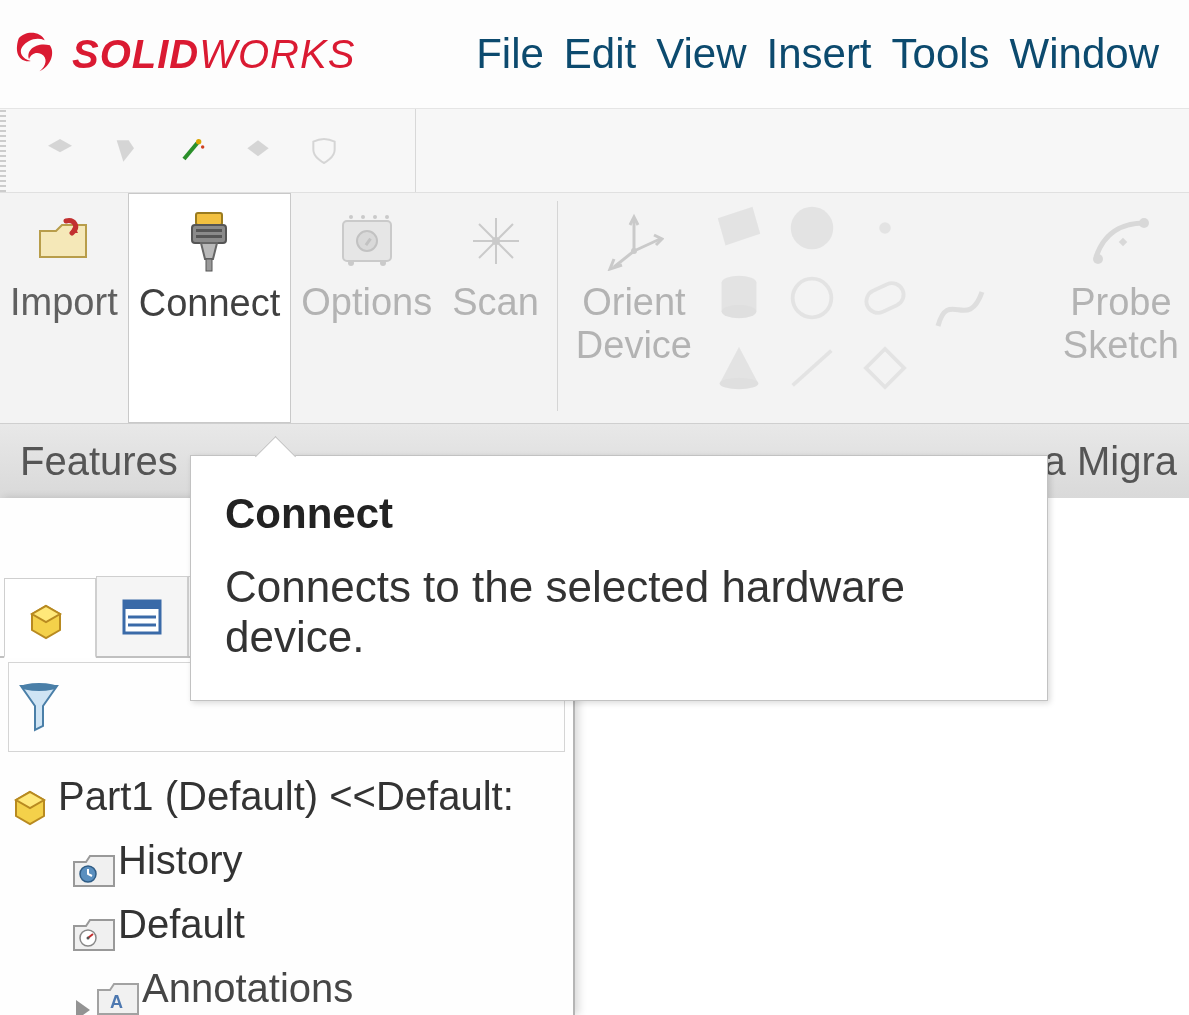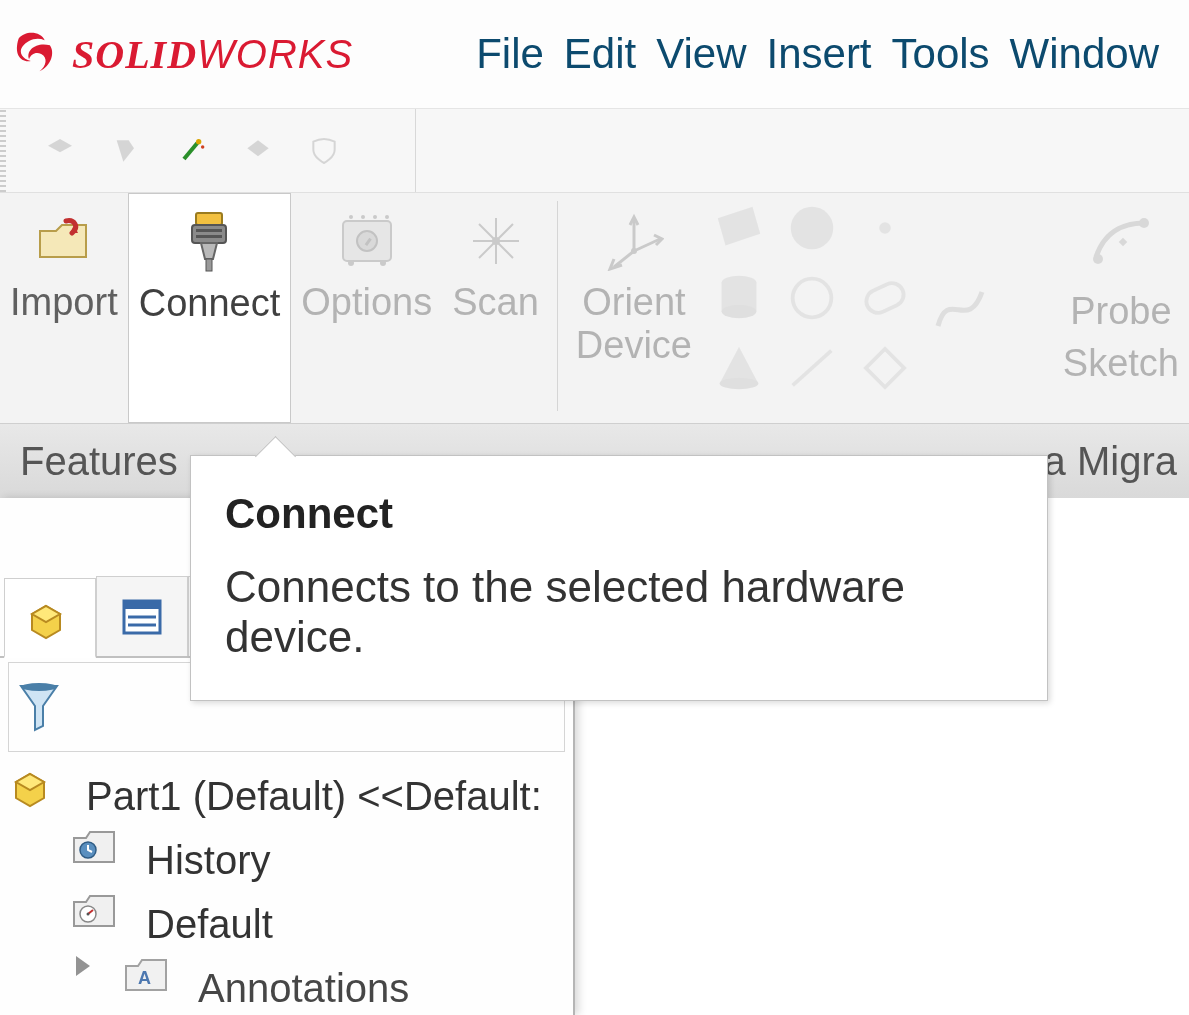--- a/index.html
+++ b/index.html
@@ -25,21 +25,21 @@
     margin-right: 40px;
   }
   .logo svg { width: 52px; height: 60px; }
   .logo-text {
     font-size: 40px;
     font-style: italic;
     letter-spacing: 1px;
     color: #da1a32;
     margin-left: 10px;
   }
-  .logo-text b { font-weight: 700; font-family: Liberation Serif, serif; }
+  .logo-text b { font-weight: 700; }
   .logo-text span { font-weight: 400; }
   .menus {
     display: flex;
     gap: 20px;
     margin-left: auto;
     padding-right: 30px;
   }
   .menu-item {
     font-size: 42px;
     color: #0c4a6e;
@@ -221,22 +221,22 @@
     padding-left: 8px;
   }
   .tree {
     padding: 12px 4px 0 12px;
     font-size: 40px;
     color: #333;
     line-height: 1.6;
   }
   .tree-row {
     display: flex;
-    align-items: flex-start;
-    gap: 28px;
+    align-items: flex-end;
+    gap: 0;
     white-space: nowrap;
   }
   .tree-row.child { padding-left: 60px; }
   .tree-row svg { flex-shrink: 0; }
   .expander {
     width: 0; height: 0;
     border-top: 10px solid transparent;
     border-bottom: 10px solid transparent;
     border-left: 14px solid #888;
     margin-right: 6px;
@@ -400,21 +400,21 @@
       </svg>
     <svg viewBox="0 0 60 60">
         <rect x="16" y="16" width="28" height="28" fill="none" stroke="#c8c8c8" stroke-width="4" transform="rotate(45 30 30)"></rect>
       </svg>
   </div>
 
   <svg width="60" height="60" viewBox="0 0 60 60" style="opacity:.35;align-self:center;margin:0 8px">
     <path d="M8 48 C 18 10, 38 54, 52 14" fill="none" stroke="#b8b8b8" stroke-width="5"></path>
   </svg>
 
-  <div class="rib-btn disabled" style="margin-left:auto;gap:9px;">
+  <div class="rib-btn disabled" style="margin-left:auto;">
     <div class="icon-slot">
       <svg width="62" height="56" viewBox="0 0 62 56">
         <path d="M6 44 C 16 14, 40 10, 54 10" fill="none" stroke="#b8b8b8" stroke-width="5"></path>
         <circle cx="8" cy="46" r="5" fill="#b8b8b8"></circle>
         <circle cx="54" cy="10" r="5" fill="#b8b8b8"></circle>
         <rect x="30" y="26" width="6" height="6" fill="#b8b8b8" transform="rotate(45 33 29)"></rect>
       </svg>
     </div>
     <span>Probe</span>
     <span>Sketch</span>

